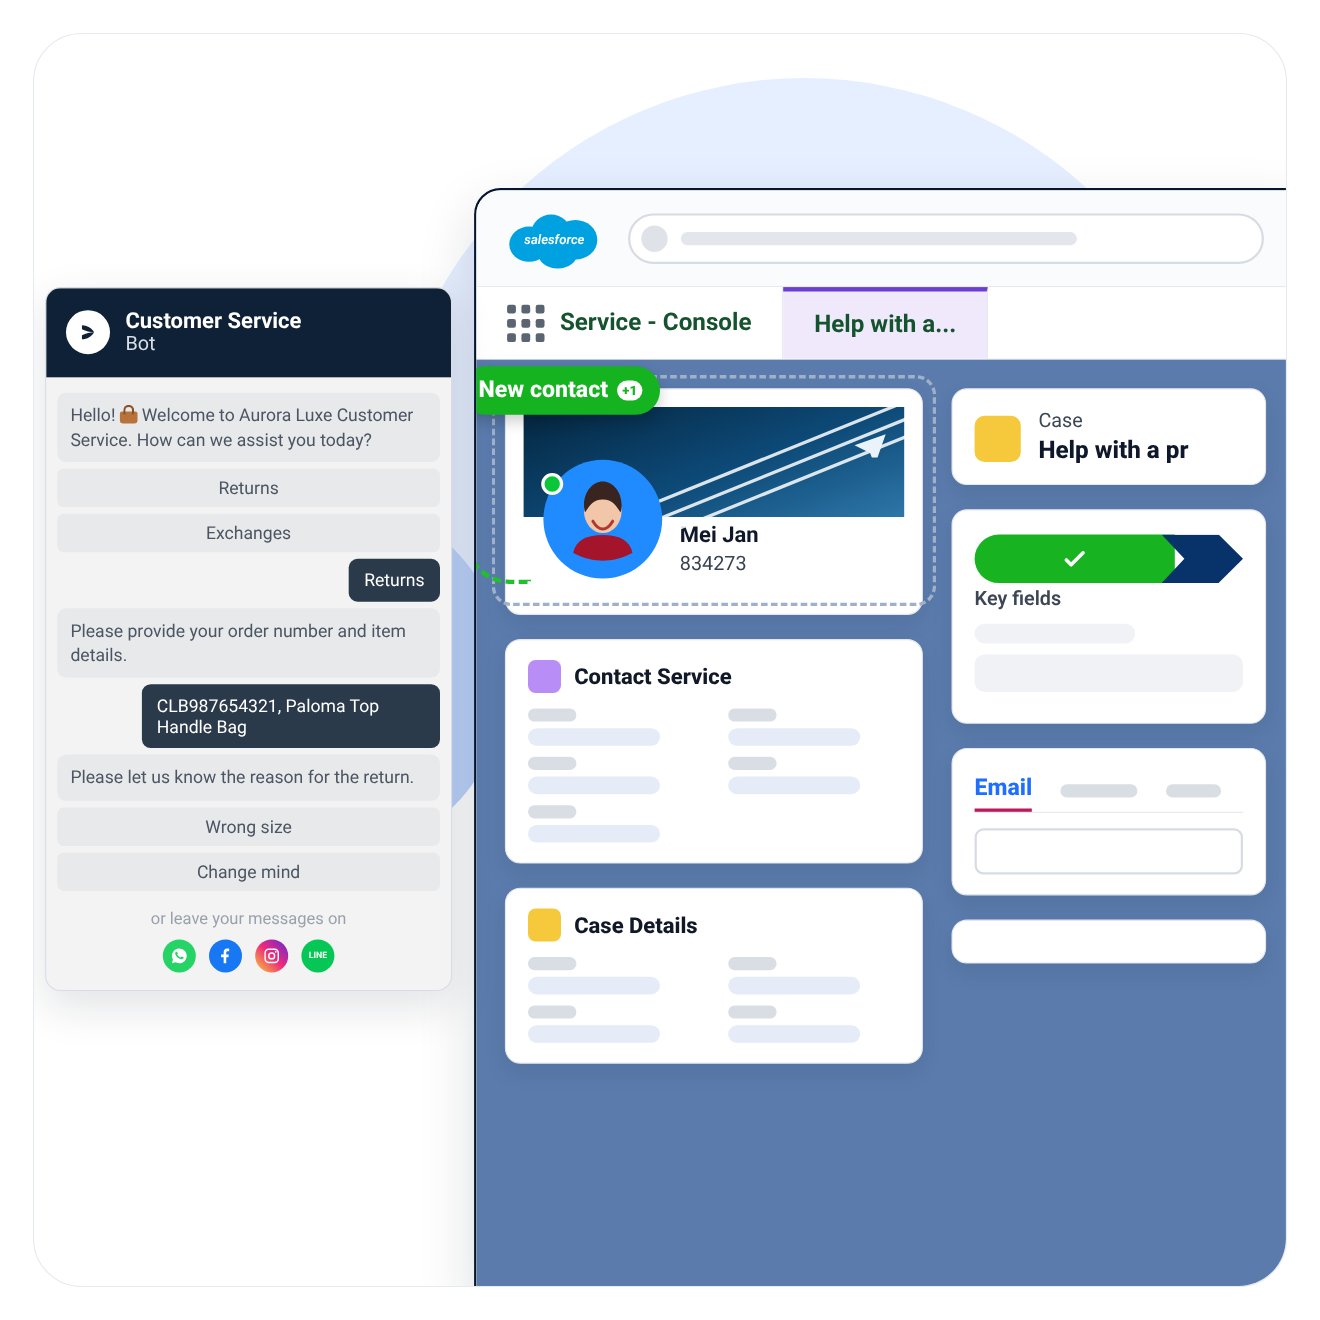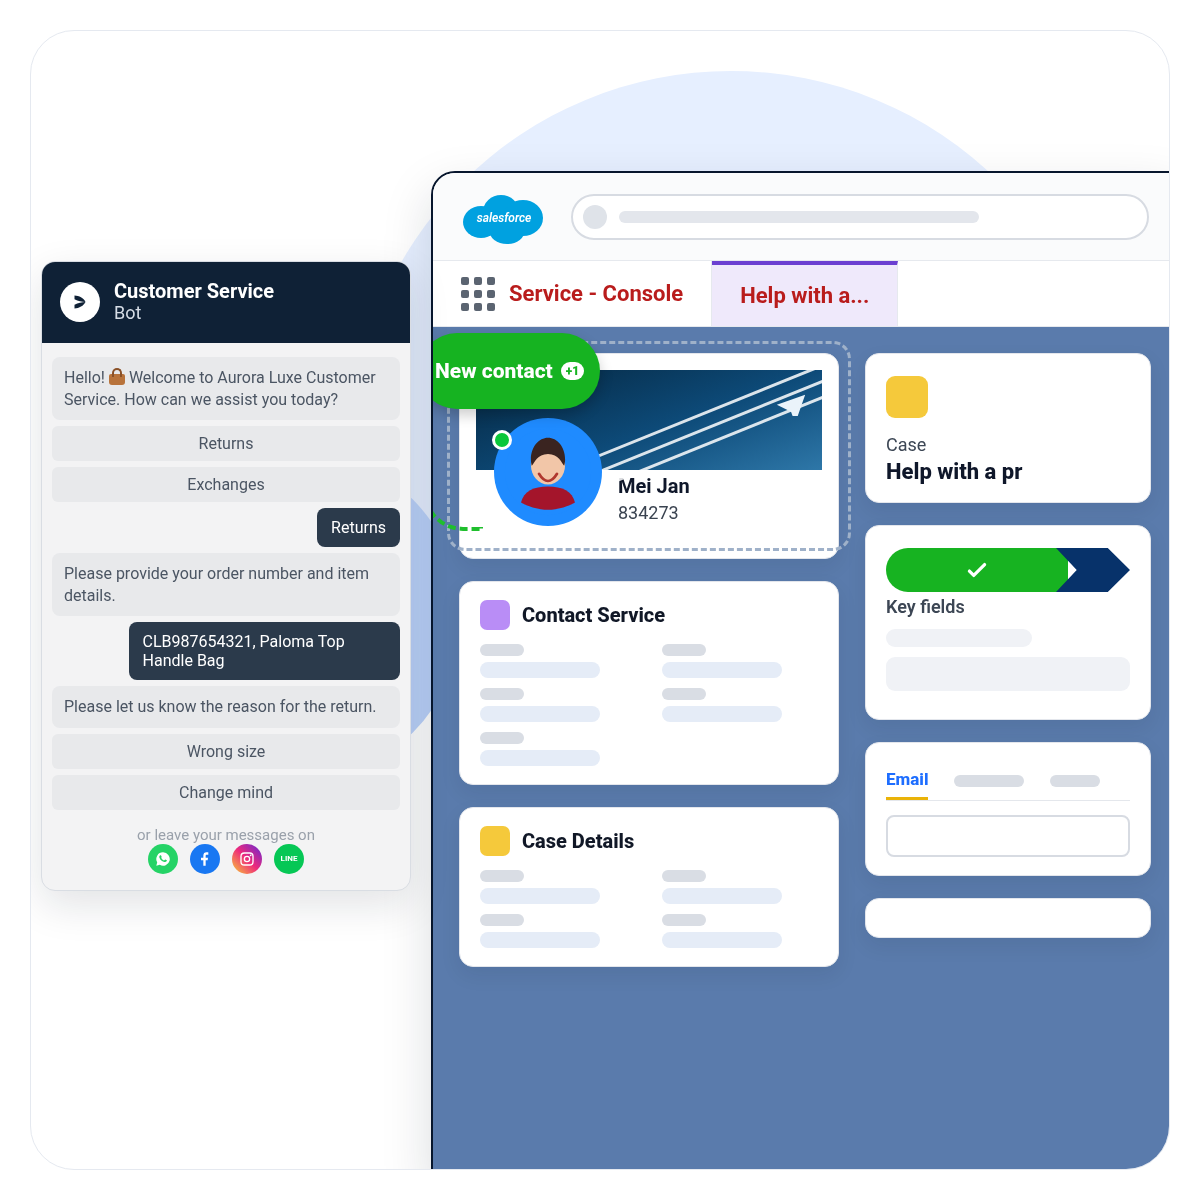--- a/index.html
+++ b/index.html
@@ -43,21 +43,21 @@
   }
   .opt-btn {
     background: #e8e9eb; color: #4b5563; border-radius: 6px; padding: 8px 0;
     font-size: 16px; text-align: center; cursor: pointer;
   }
   .user-msg {
     align-self: flex-end; background: #2b3a4b; color: #fff; border-radius: 8px;
     padding: 10px 14px; font-size: 16px; max-width: 78%;
   }
   .chat-footer { text-align: center; padding: 8px 0 16px; }
-  .chat-footer .hint { color: #9aa1ab; font-size: 15px; }
+  .chat-footer .hint { color: #9aa1ab; font-size: 15px; margin-bottom: 10px; }
   .social { display: flex; gap: 12px; justify-content: center; }
   .sic {
     width: 30px; height: 30px; border-radius: 50%; display: flex;
     align-items: center; justify-content: center; color: #fff; font-weight: 700;
     font-size: 16px;
   }
   .wa { background: #25d366; } .fb { background: #1877f2; }
   .ig { background: linear-gradient(45deg,#f9ce34,#ee2a7b,#6228d7); }
   .ln { background: #06c755; font-size: 8px; }
 
@@ -78,21 +78,21 @@
   .sf-search {
     flex: 1; height: 46px; border: 2px solid #d7dbe2; border-radius: 999px;
     background: #fff; display: flex; align-items: center; padding: 0 10px; gap: 12px;
   }
   .sf-search .dot { width: 24px; height: 24px; border-radius: 50%; background: #dfe3e9; }
   .sf-search .line { flex: 1; height: 12px; border-radius: 6px; background: #e3e6ec; max-width: 360px; }
 
   .sf-tabs { display: flex; height: 66px; border-bottom: 1px solid #e6e9ee; }
   .sf-tab {
     display: flex; align-items: center; padding: 0 28px; font-size: 22px;
-    font-weight: 700; color: #b91c1c; border-right: 1px solid #e6e9ee; background: #fff;
+    font-weight: 700; color: #14532d; border-right: 1px solid #e6e9ee; background: #fff;
     cursor: pointer; gap: 14px;
   }
   .sf-tab.purple { background: #efe9fb; border-top: 4px solid #6b3fd1; }
   .nine { display: grid; grid-template-columns: repeat(3, 8px); grid-auto-rows: 8px; gap: 5px; }
   .nine span { background: #5b6471; border-radius: 2px; }
 
   .sf-body {
     background: #5a7bac; padding: 26px; display: flex; gap: 26px; height: calc(100% - 154px);
   }
   .col { display: flex; flex-direction: column; gap: 22px; }
@@ -133,21 +133,21 @@
     background:#0ac73a; border:3px solid #fff; left:-2px; top:12px;
   }
   .avatar-ring svg { width: 90px; height: 90px; }
   .hero .name { font-size: 20px; font-weight: 700; color: #0f172a; }
   .hero .id   { font-size: 18px; color: #3a4350; margin-top: 4px; }
 
   
   .nc-badge {
     position: absolute; left: -40px; top: -20px; z-index: 3;
     background: #16b321; color: #fff; font-weight: 800; font-size: 21px;
-    padding: 26px 16px; border-radius: 999px; box-shadow: 0 6px 14px rgba(0,0,0,.2);
+    padding: 10px 16px; border-radius: 999px; box-shadow: 0 6px 14px rgba(0,0,0,.2);
     display: flex; align-items: center; gap: 8px;
   }
   .nc-badge .plus {
     background: #fff; color: #16b321; font-weight: 900; font-size: 12px;
     border-radius: 999px; padding: 2px 5px;
   }
   .tether {
     position: absolute; left: -36px; top: 58px; width: 60px; height: 120px; z-index: 1;
     border-left: 4px dashed #1fbf2d; border-bottom: 4px dashed #1fbf2d;
     border-bottom-left-radius: 40px;
@@ -155,21 +155,21 @@
 
   .section-h { display: flex; align-items: center; gap: 12px; margin-bottom: 14px; }
   .sq { width: 30px; height: 30px; border-radius: 7px; }
   .sq.purple { background: #b98df6; } .sq.yellow { background: #f5c93b; }
   .section-h .t { font-size: 20px; font-weight: 800; color: #111827; }
 
   .ph-grid { display: grid; grid-template-columns: 1fr 1fr; gap: 10px 26px; }
   .ph-s { height: 12px; width: 44px; border-radius: 6px; background: #d9dde4; }
   .ph-m { height: 16px; width: 120px; border-radius: 8px; background: #e5ecf7; }
 
-  .case-head { display:flex; gap:16px; align-items:flex-start;flex-direction:column; }
+  .case-head { display:flex; gap:16px; align-items:center; }
   .case-head .sq { margin-top:4px; width:42px; height:42px; border-radius:9px; }
   .case-head .lbl { font-size:18px; color:#3c4654; }
   .case-head .val { font-size:22px; font-weight:800; color:#0f172a; margin-top:4px; }
 
   .stage { display:flex; margin-top:4px; }
   .stage .seg1 {
     flex:1; height:44px; background:#17b321; border-radius:22px 0 0 22px;
     display:flex; align-items:center; justify-content:center; color:#fff; font-size:22px;
   }
   .stage .seg2 {
@@ -179,21 +179,21 @@
   }
 
   .kf-title { font-size:18px; color:#3c4654; font-weight:600; margin: 4px 0 12px; }
   .kf-line { height:18px; border-radius:9px; background:#f0f2f6; margin-bottom:10px; }
   .kf-line.full { height:34px; }
 
   .email-tab {
     height:40px; border-bottom:1px solid #e4e7ec; display:flex; align-items:center; gap:26px;
     padding: 0 4px 0 0; margin-bottom:14px;
   }
-  .email-tab .lbl { color:#1e6eff; font-weight:800; font-size:17px; border-bottom:3px solid #eab308; height:100%; display:flex; align-items:center; }
+  .email-tab .lbl { color:#1e6eff; font-weight:800; font-size:21px; border-bottom:3px solid #be185d; height:100%; display:flex; align-items:center; }
   .email-tab .g { height:12px; border-radius:6px; background:#d9dde4; width:70px; }
   .to-box { height:42px; border:2px solid #d7dbe2; border-radius:8px; }
 
   .handbag { display:inline-block; width:16px; height:14px; position:relative; vertical-align:-2px; }
   .handbag::before { content:""; position:absolute; inset:3px 0 0 0; background:#b8733b; border-radius:2px 2px 3px 3px; }
   .handbag::after  { content:""; position:absolute; left:3px; right:3px; top:-3px; height:7px; border:2px solid #8a5128; border-bottom:none; border-radius:6px 6px 0 0; }
 </style>
 </head>
 <body>
 

